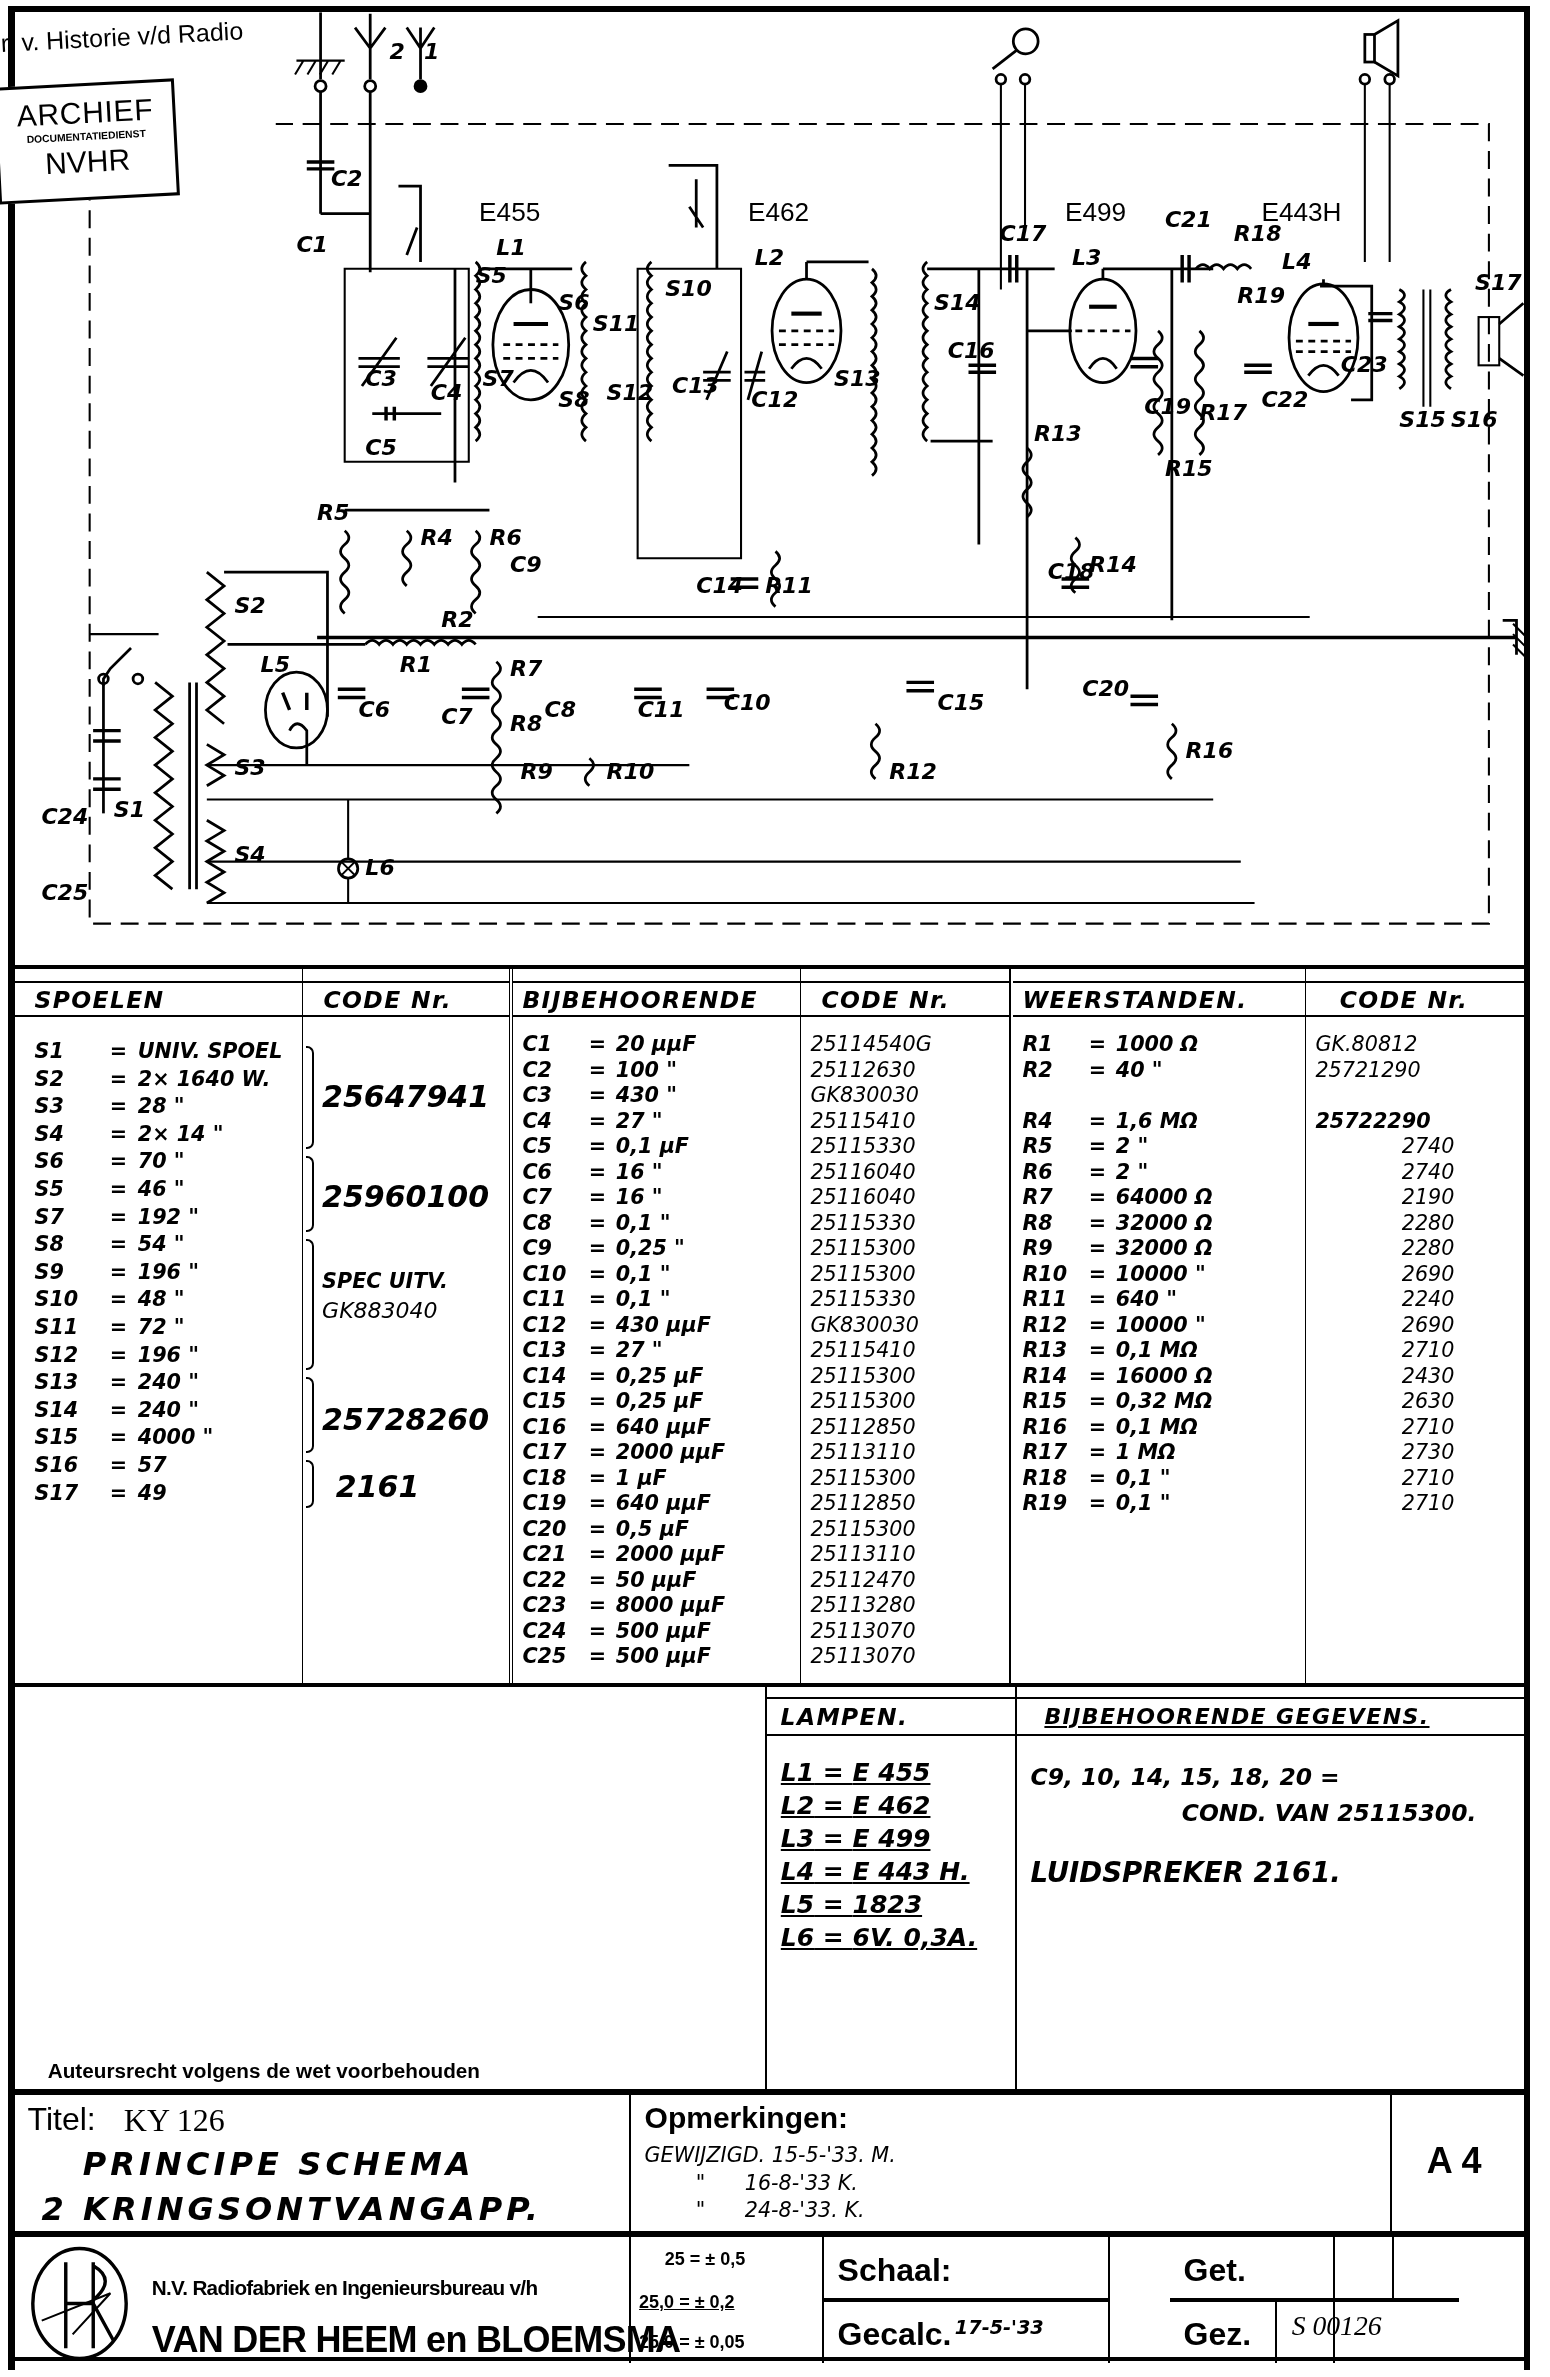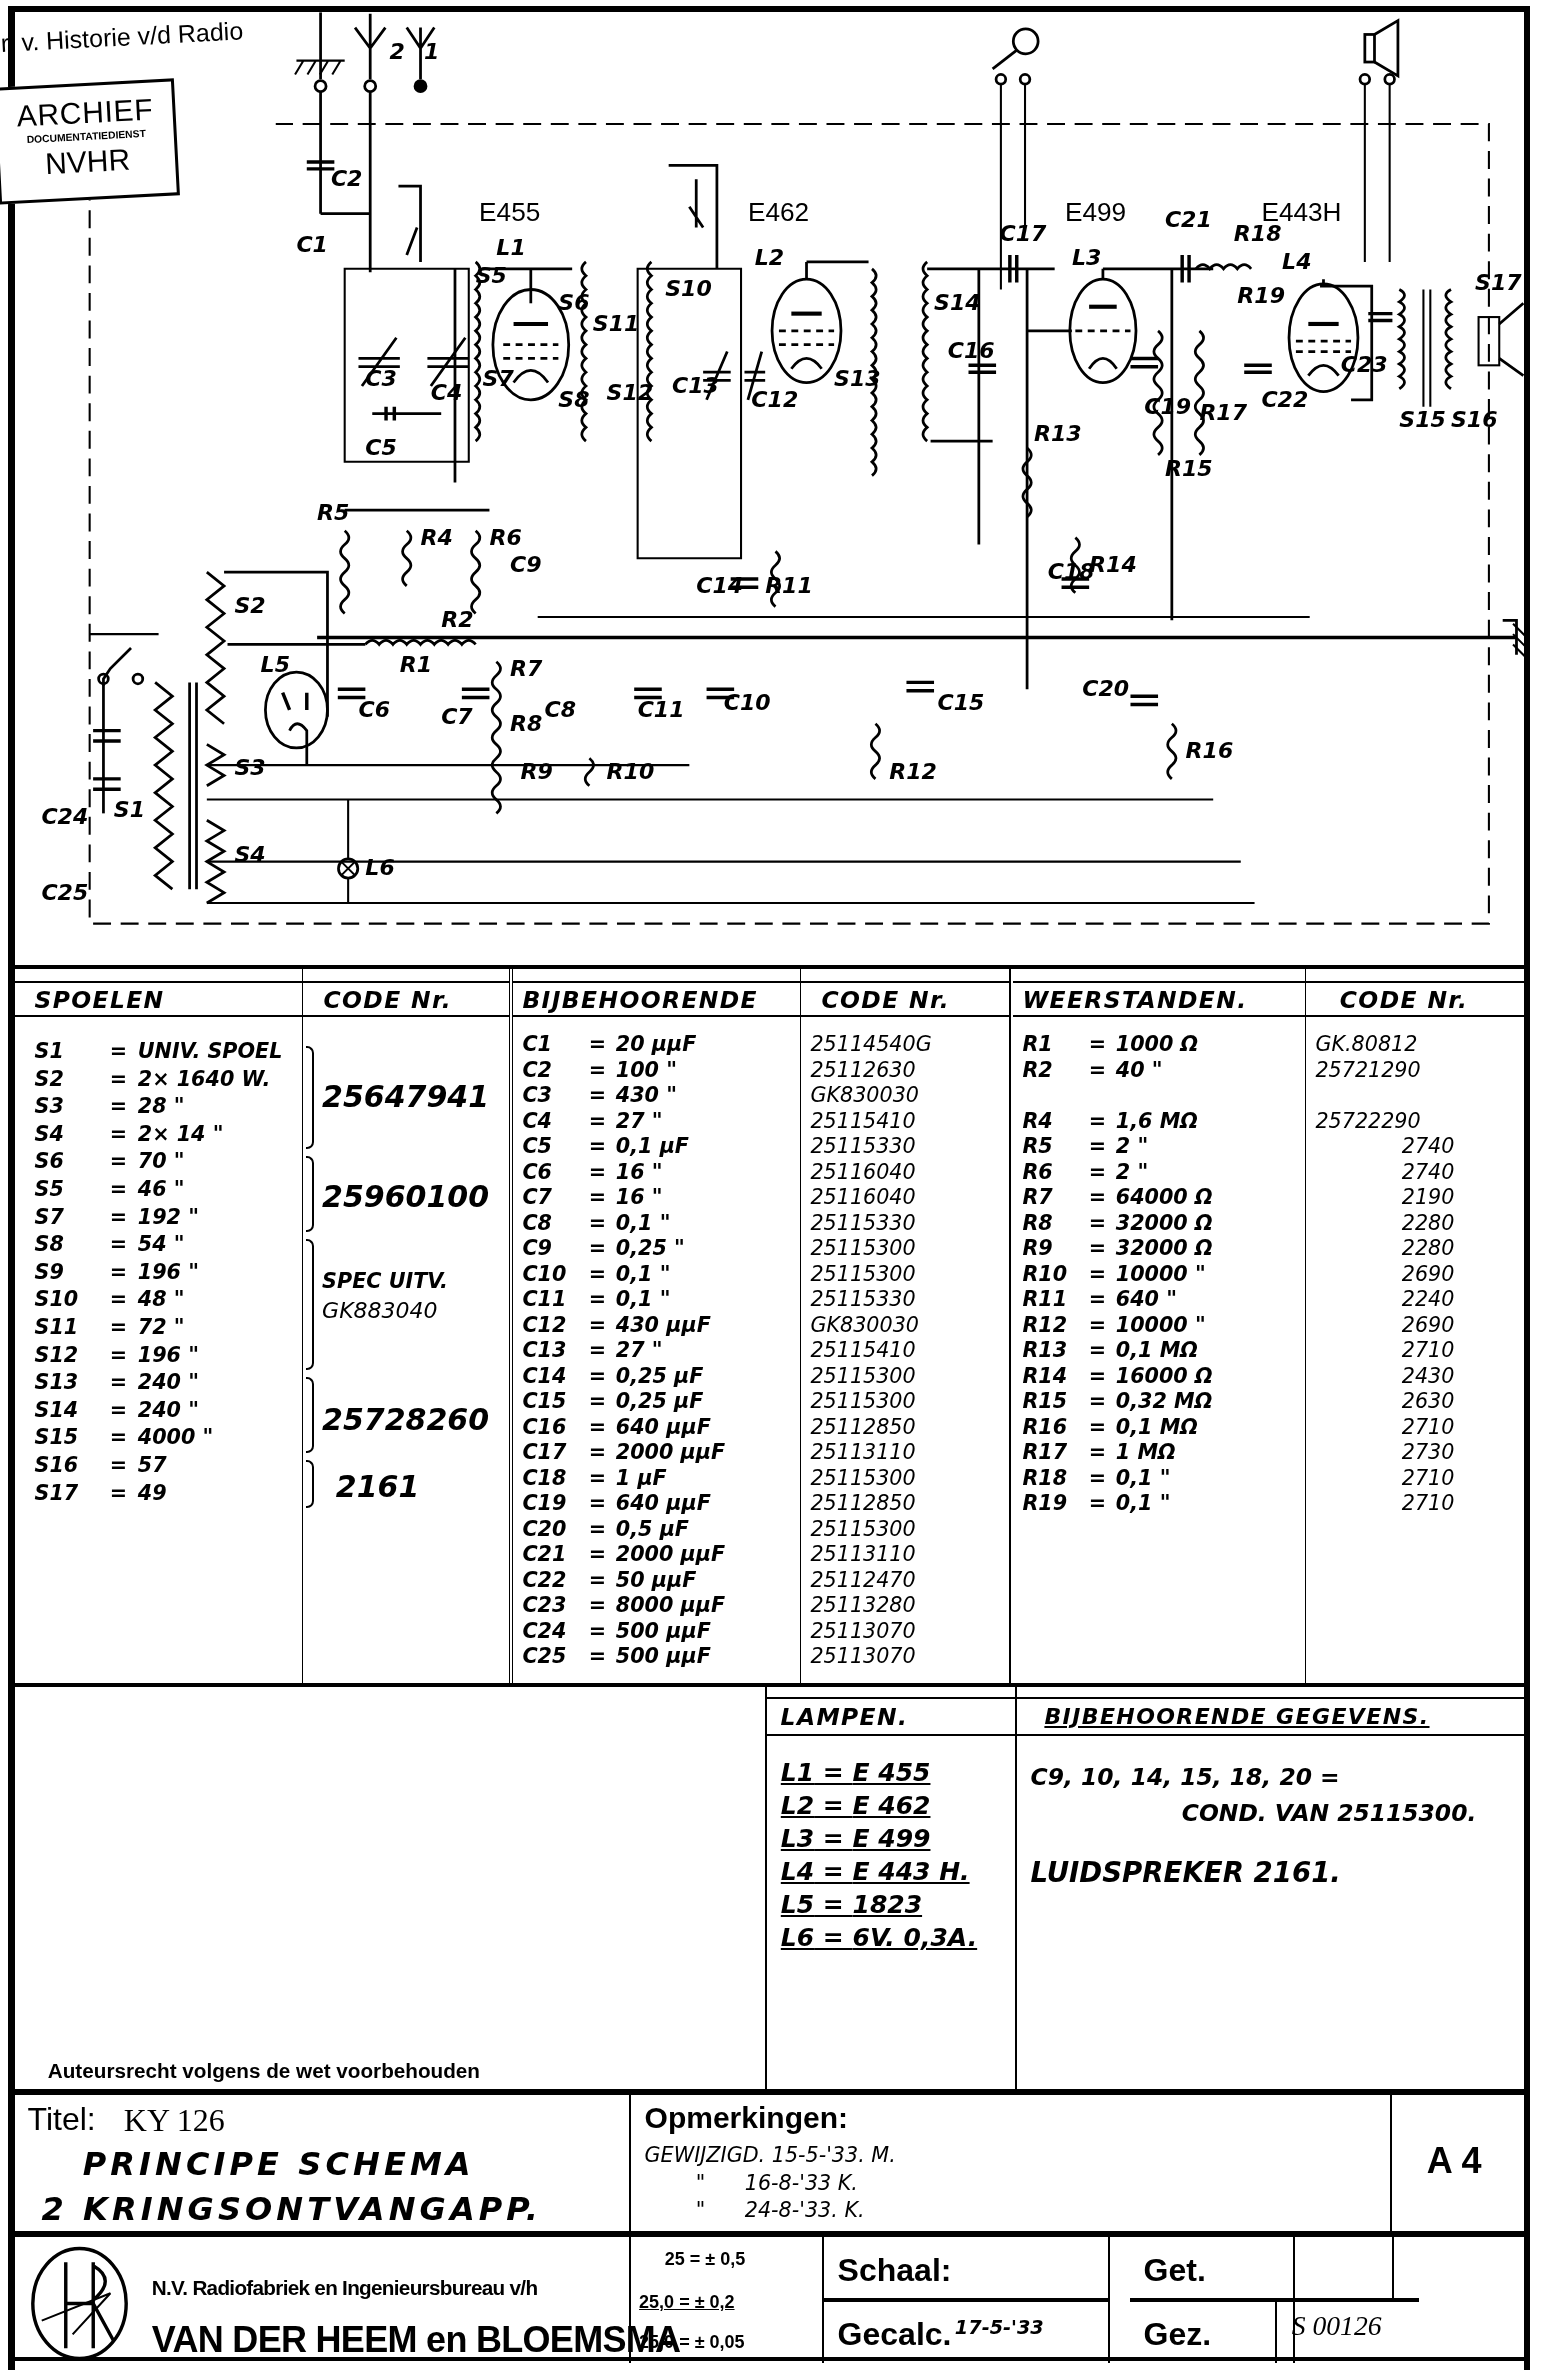--- a/index.html
+++ b/index.html
@@ -671,21 +671,21 @@
             <span class="cell-v" style="left: 103px;">0,1 "</span>
           </div>
         </div>
     </div>
     <div class="col" style="left:1292px; width:221px; border-right:none;">
       <div class="hdr hand" style="padding-left:34px;">CODE Nr.</div>
       <div class="rows" id="res-codes" style="top:63px;">
           <div class="code-row hand-light" style="height: 25.5px; line-height: 25.5px; padding-left: 9.6px;">GK.80812</div>
           <div class="code-row hand-light" style="height: 25.5px; line-height: 25.5px; padding-left: 9.6px;">25721290</div>
           <div class="code-row hand-light" style="height: 25.5px; line-height: 25.5px; padding-left: 9.6px;"></div>
-          <div class="code-row hand-light" style="height: 25.5px; line-height: 25.5px; padding-left: 9.6px;">25722290</div>
+          <div class="code-row hand-light" style="height: 25.5px; line-height: 25.5px; padding-left: 9.6px; font-weight: bold;">25722290</div>
           <div class="code-row hand-light" style="height: 25.5px; line-height: 25.5px; padding-left: 96px;">2740</div>
           <div class="code-row hand-light" style="height: 25.5px; line-height: 25.5px; padding-left: 96px;">2740</div>
           <div class="code-row hand-light" style="height: 25.5px; line-height: 25.5px; padding-left: 96px;">2190</div>
           <div class="code-row hand-light" style="height: 25.5px; line-height: 25.5px; padding-left: 96px;">2280</div>
           <div class="code-row hand-light" style="height: 25.5px; line-height: 25.5px; padding-left: 96px;">2280</div>
           <div class="code-row hand-light" style="height: 25.5px; line-height: 25.5px; padding-left: 96px;">2690</div>
           <div class="code-row hand-light" style="height: 25.5px; line-height: 25.5px; padding-left: 96px;">2240</div>
           <div class="code-row hand-light" style="height: 25.5px; line-height: 25.5px; padding-left: 96px;">2690</div>
           <div class="code-row hand-light" style="height: 25.5px; line-height: 25.5px; padding-left: 96px;">2710</div>
           <div class="code-row hand-light" style="height: 25.5px; line-height: 25.5px; padding-left: 96px;">2430</div>
@@ -762,21 +762,21 @@
       <div class="tol" style="left:34px; top:12.4px;">25 = ± 0,5</div>
       <div class="tol" style="left:8.3px; top:55px;text-decoration:underline;">25,0 = ± 0,2</div>
       <div class="tol" style="left:8.3px; top:95px;">25,0 = ± 0,05</div>
     </div>
     <div class="tb-cell" style="left:810px; top:142px; width:286px; height:126px;">
       <div class="field-label" style="left:13.8px; top:15px;">Schaal:</div>
       <div style="position:absolute; left:0; top:61px; width:100%; height:4.1px; background:#000;"></div>
       <div class="field-label" style="left:13.8px; top:79px;">Gecalc.</div>
       <div class="remark hand" style="left:131px; top:79px; font-size:19.3px;">17-5-'33</div>
     </div>
-    <div class="tb-cell" style="left:1116px; top:142px; width:165px; height:126px;">
+    <div class="tb-cell" style="left:1156px; top:142px; width:165px; height:126px;">
       <div class="field-label" style="left:13.8px; top:15px;">Get.</div>
       <div style="position:absolute; left:0; top:61px; width:289px; height:4.1px; background:#000;"></div>
       <div class="field-label" style="left:13.8px; top:79px;">Gez.</div>
     </div>
     <div class="tb-cell" style="left:1261px; top:207px; width:0; height:61px;"></div>
     <div class="tb-cell" style="left:1378px; top:142px; width:0; height:61px;"></div>
     <div class="drawing-no" style="left:1278px; top:215px;font-style:italic;">S 00126</div>
   </div>
 </div>
 

